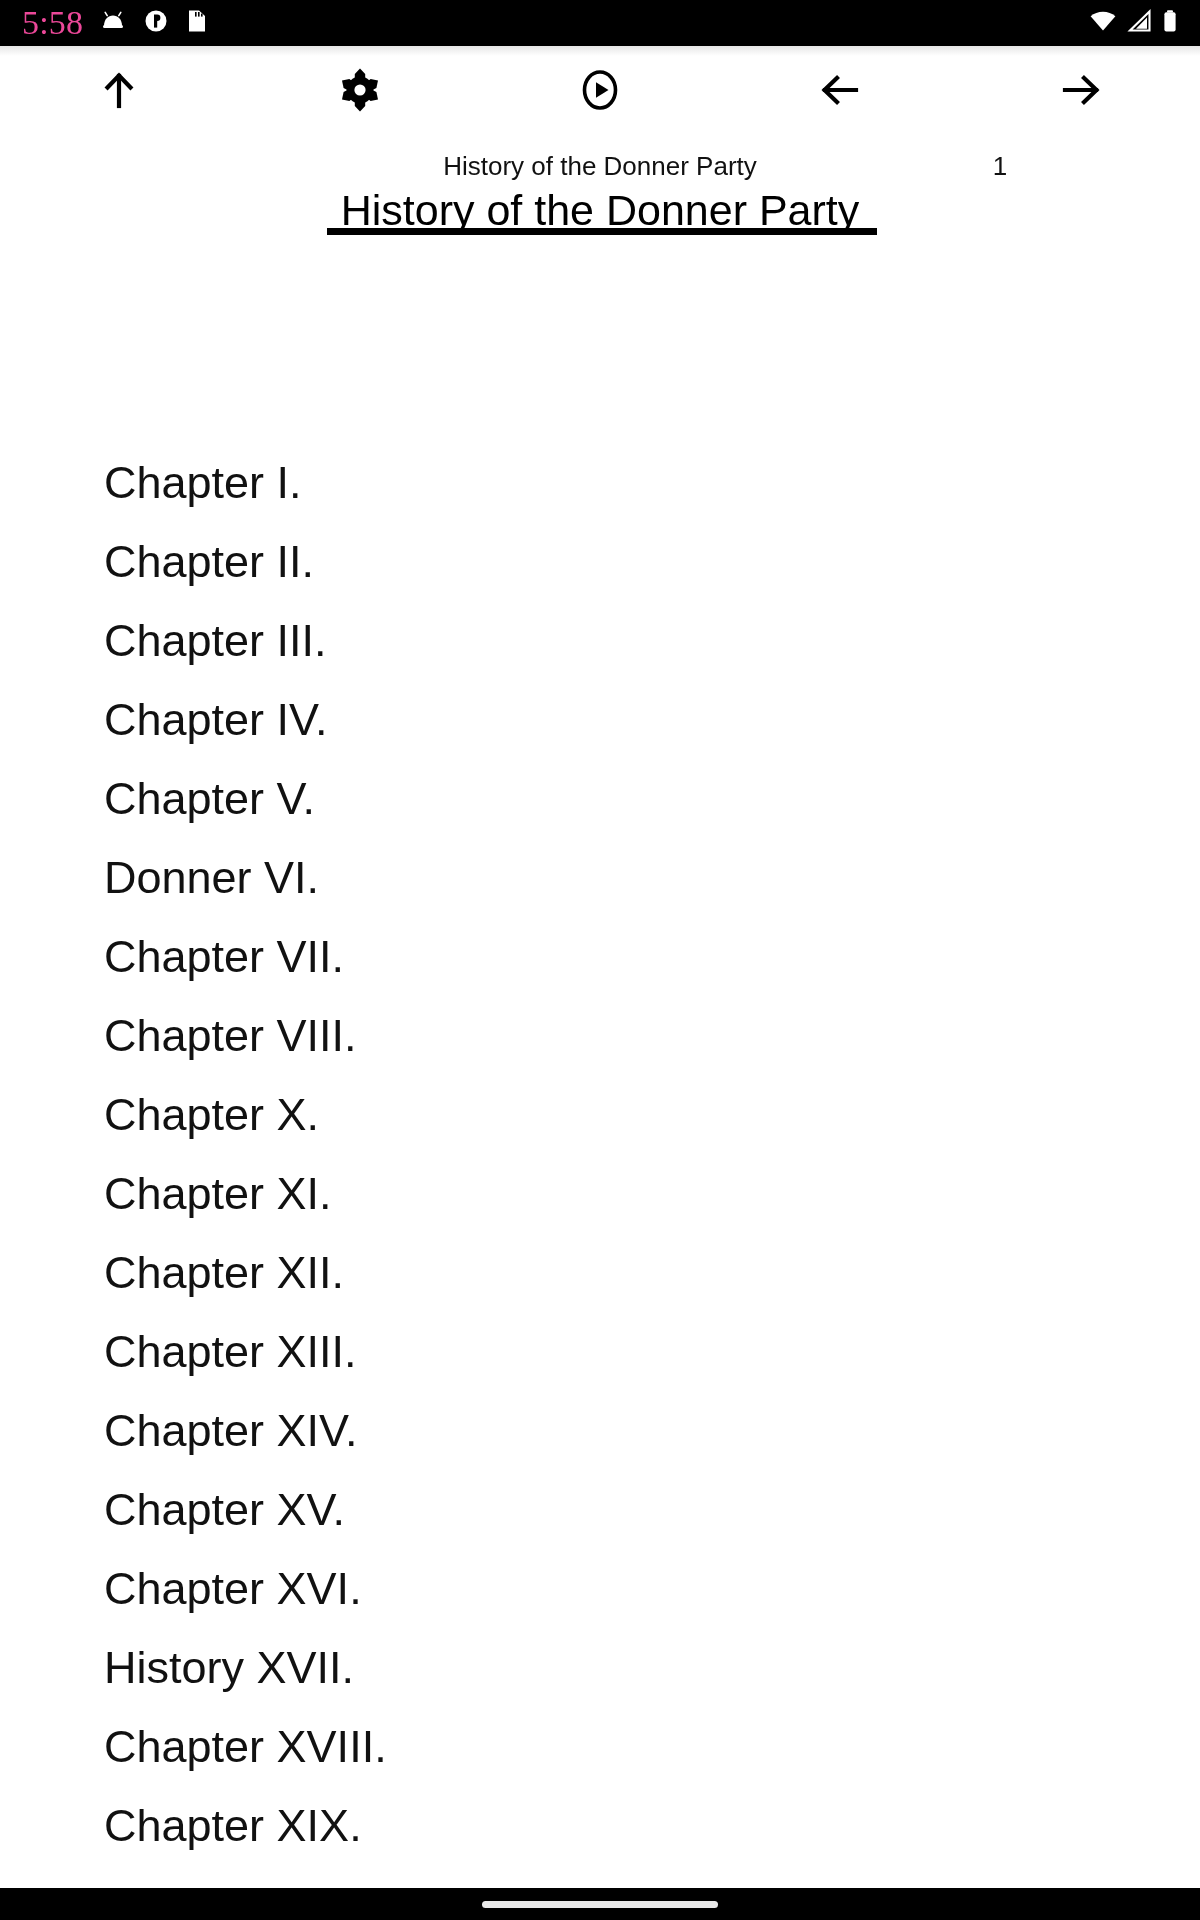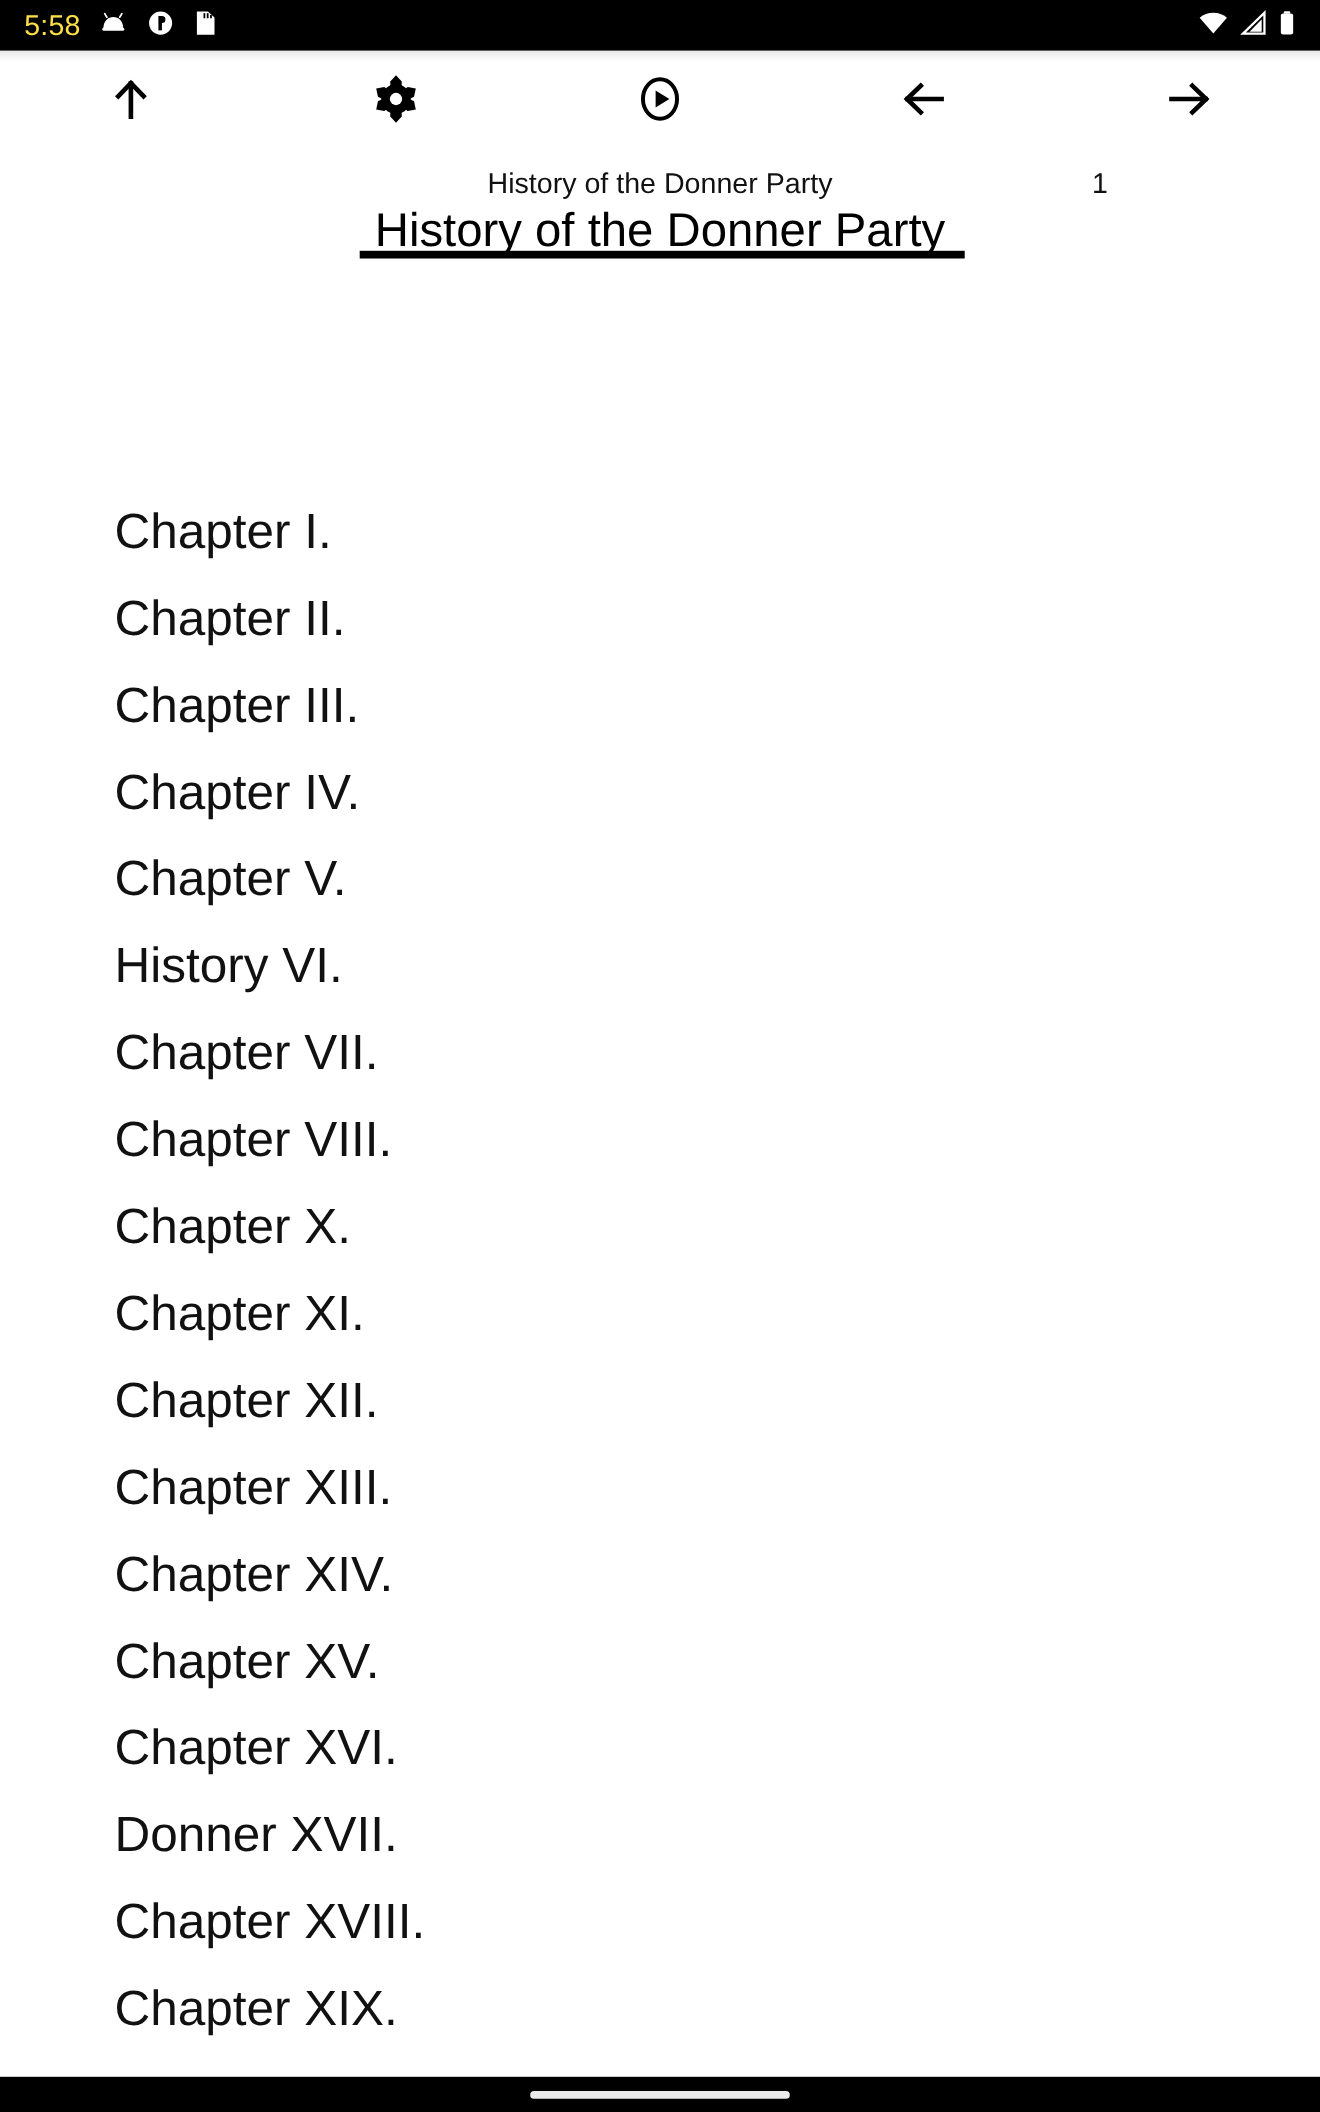--- a/index.html
+++ b/index.html
@@ -36,25 +36,25 @@
     padding: 0 22px;
     box-sizing: border-box;
     z-index: 30;
   }
   .status-left {
     display: flex;
     align-items: center;
     gap: 17px;
   }
   .status-clock {
-    color: #fde047;
-    font-size: 26px;
+    color: #ec4899;
+    font-size: 34px;
     letter-spacing: 0.2px;
     line-height: 1;
-    font-family: Liberation Sans, sans-serif;
+    font-family: Liberation Serif, serif;
   }
   .status-right {
     display: flex;
     align-items: center;
     gap: 9px;
   }
   .sicon { display: block; }
 
   
   .top-fade {
@@ -322,31 +322,31 @@
   </div>
   <div class="doc-rule"></div>
 
   <div class="chapter-list" id="chapter-list">
 
   <span class="chapter-item">Chapter I.</span>
       <span class="chapter-item">Chapter II.</span>
       <span class="chapter-item">Chapter III.</span>
       <span class="chapter-item">Chapter IV.</span>
       <span class="chapter-item">Chapter V.</span>
-      <span class="chapter-item">History VI.</span>
+      <span class="chapter-item">Donner VI.</span>
       <span class="chapter-item">Chapter VII.</span>
       <span class="chapter-item">Chapter VIII.</span>
       <span class="chapter-item">Chapter X.</span>
       <span class="chapter-item">Chapter XI.</span>
       <span class="chapter-item">Chapter XII.</span>
       <span class="chapter-item">Chapter XIII.</span>
       <span class="chapter-item">Chapter XIV.</span>
       <span class="chapter-item">Chapter XV.</span>
       <span class="chapter-item">Chapter XVI.</span>
-      <span class="chapter-item">Donner XVII.</span>
+      <span class="chapter-item">History XVII.</span>
       <span class="chapter-item">Chapter XVIII.</span>
       <span class="chapter-item">Chapter XIX.</span>
     </div>
 
   <div class="nav-bar">
     <div class="nav-pill"></div>
   </div>
 
 </div>
 

